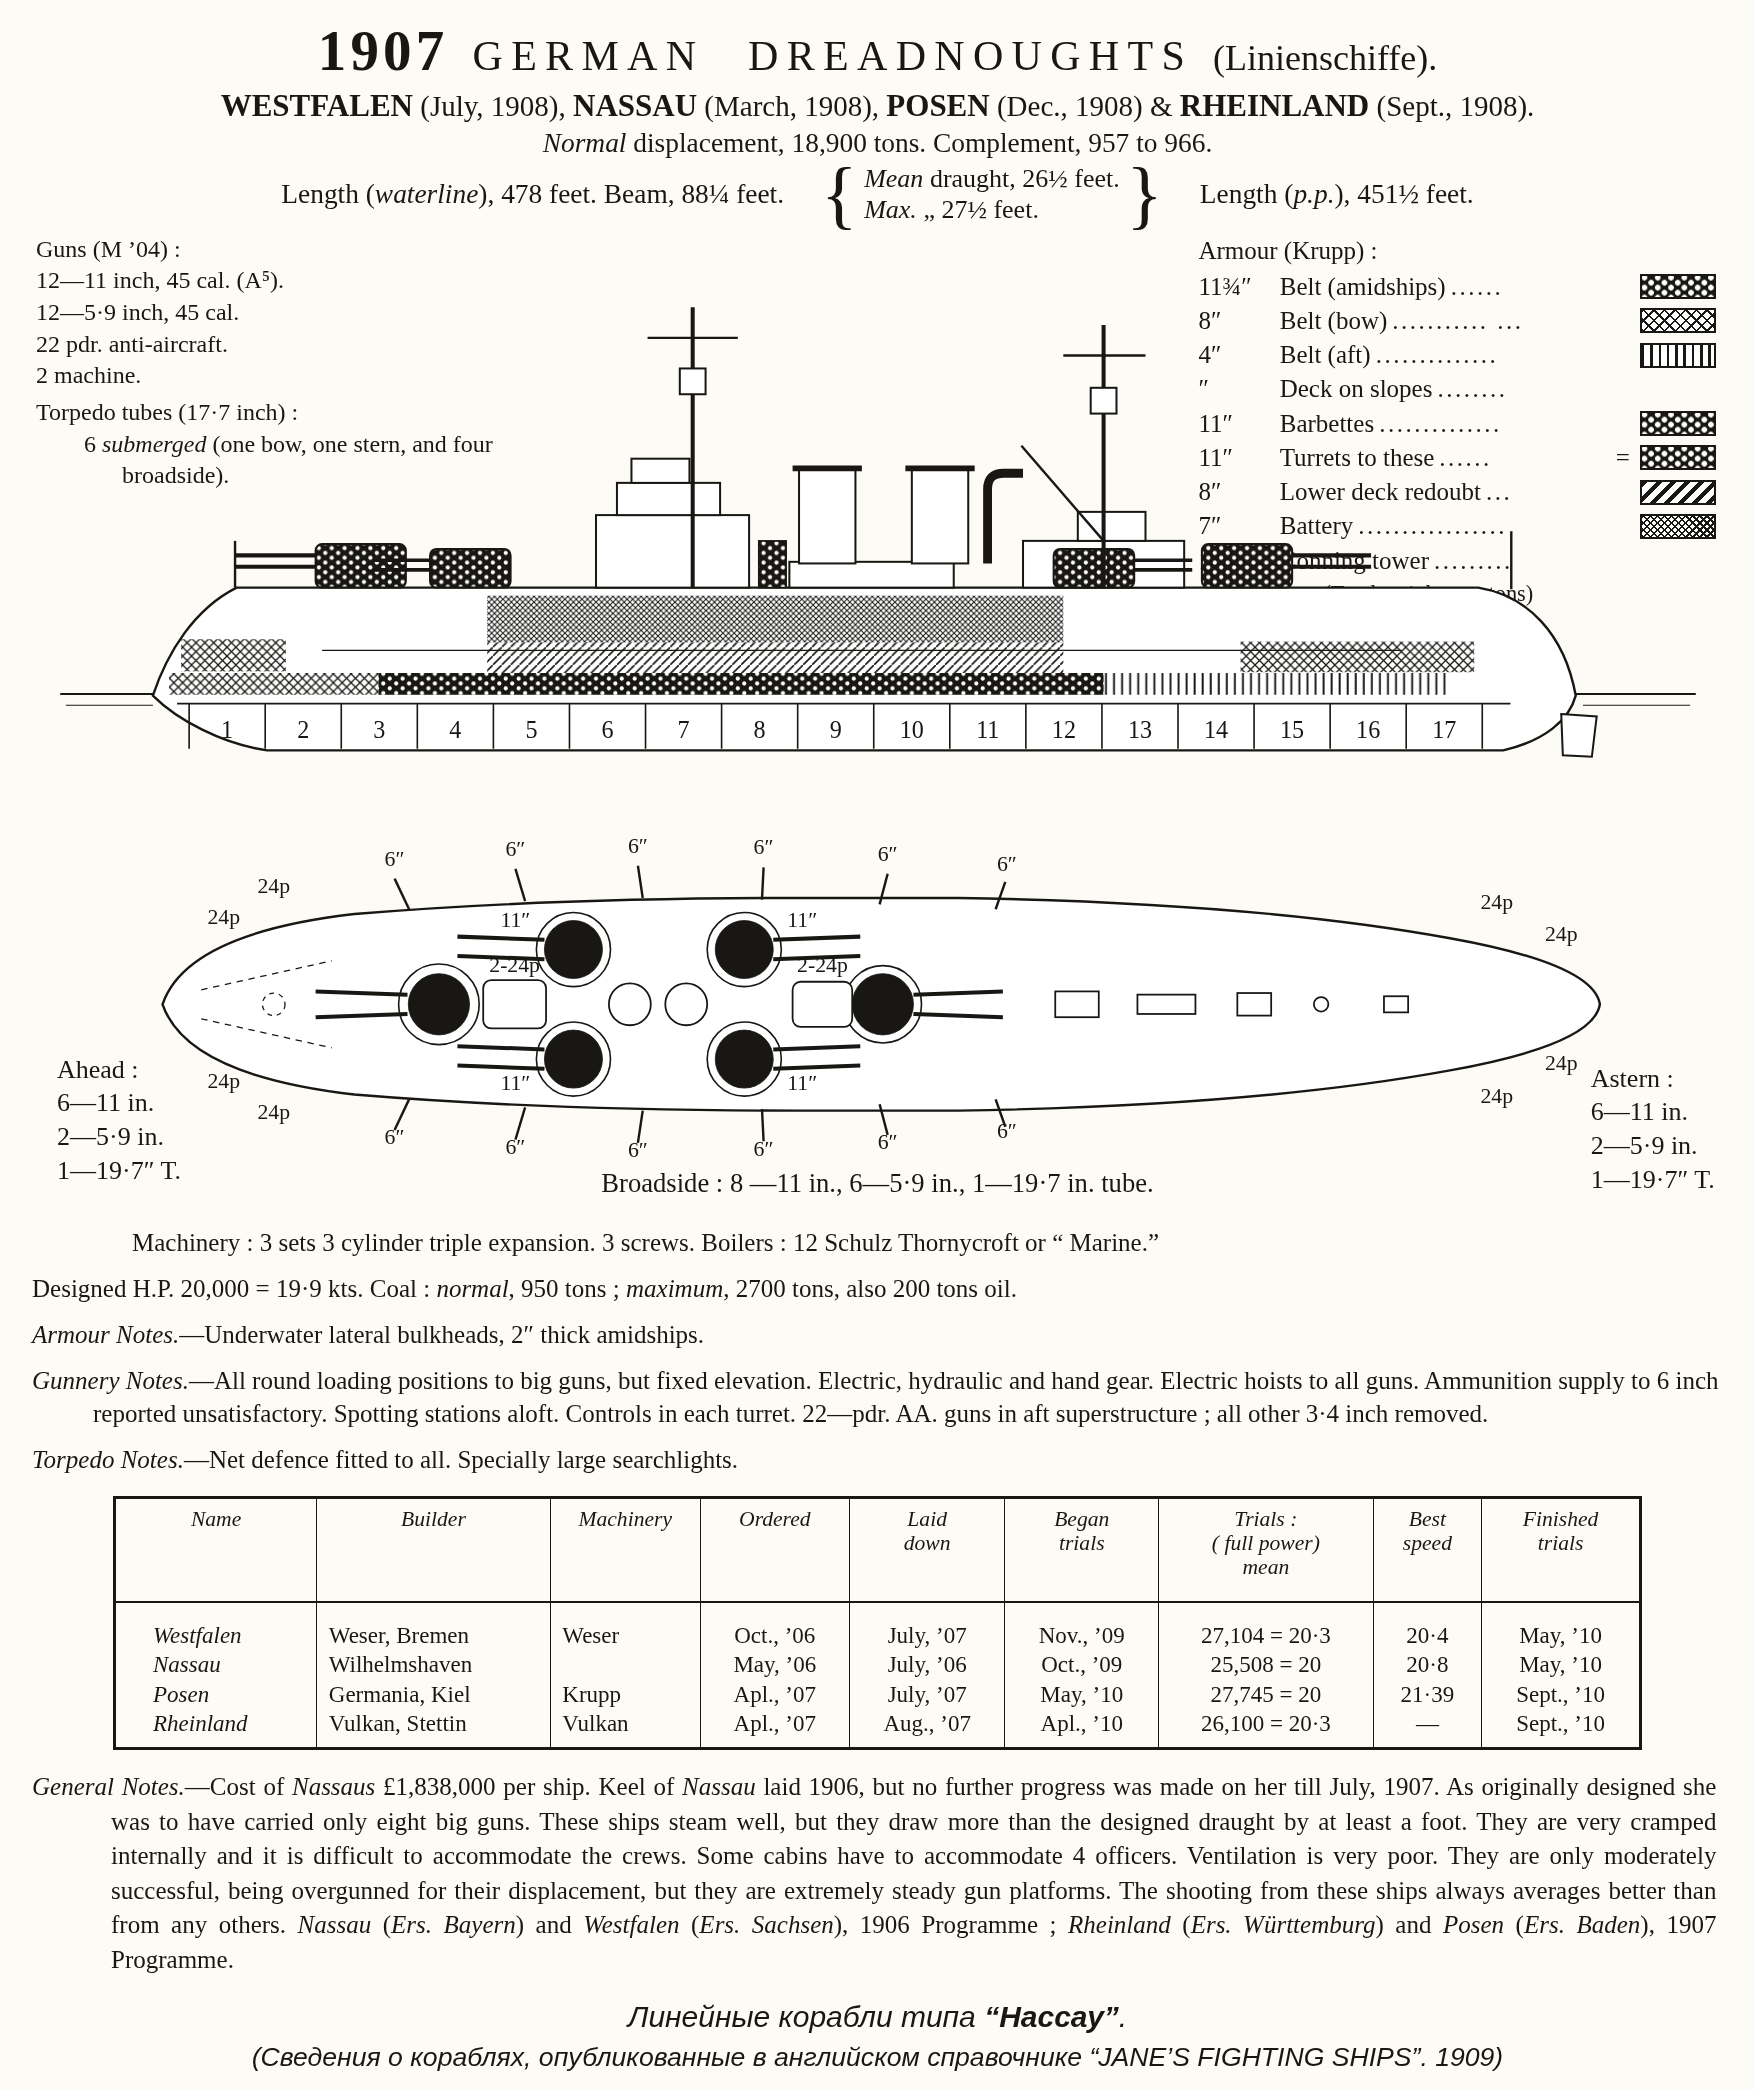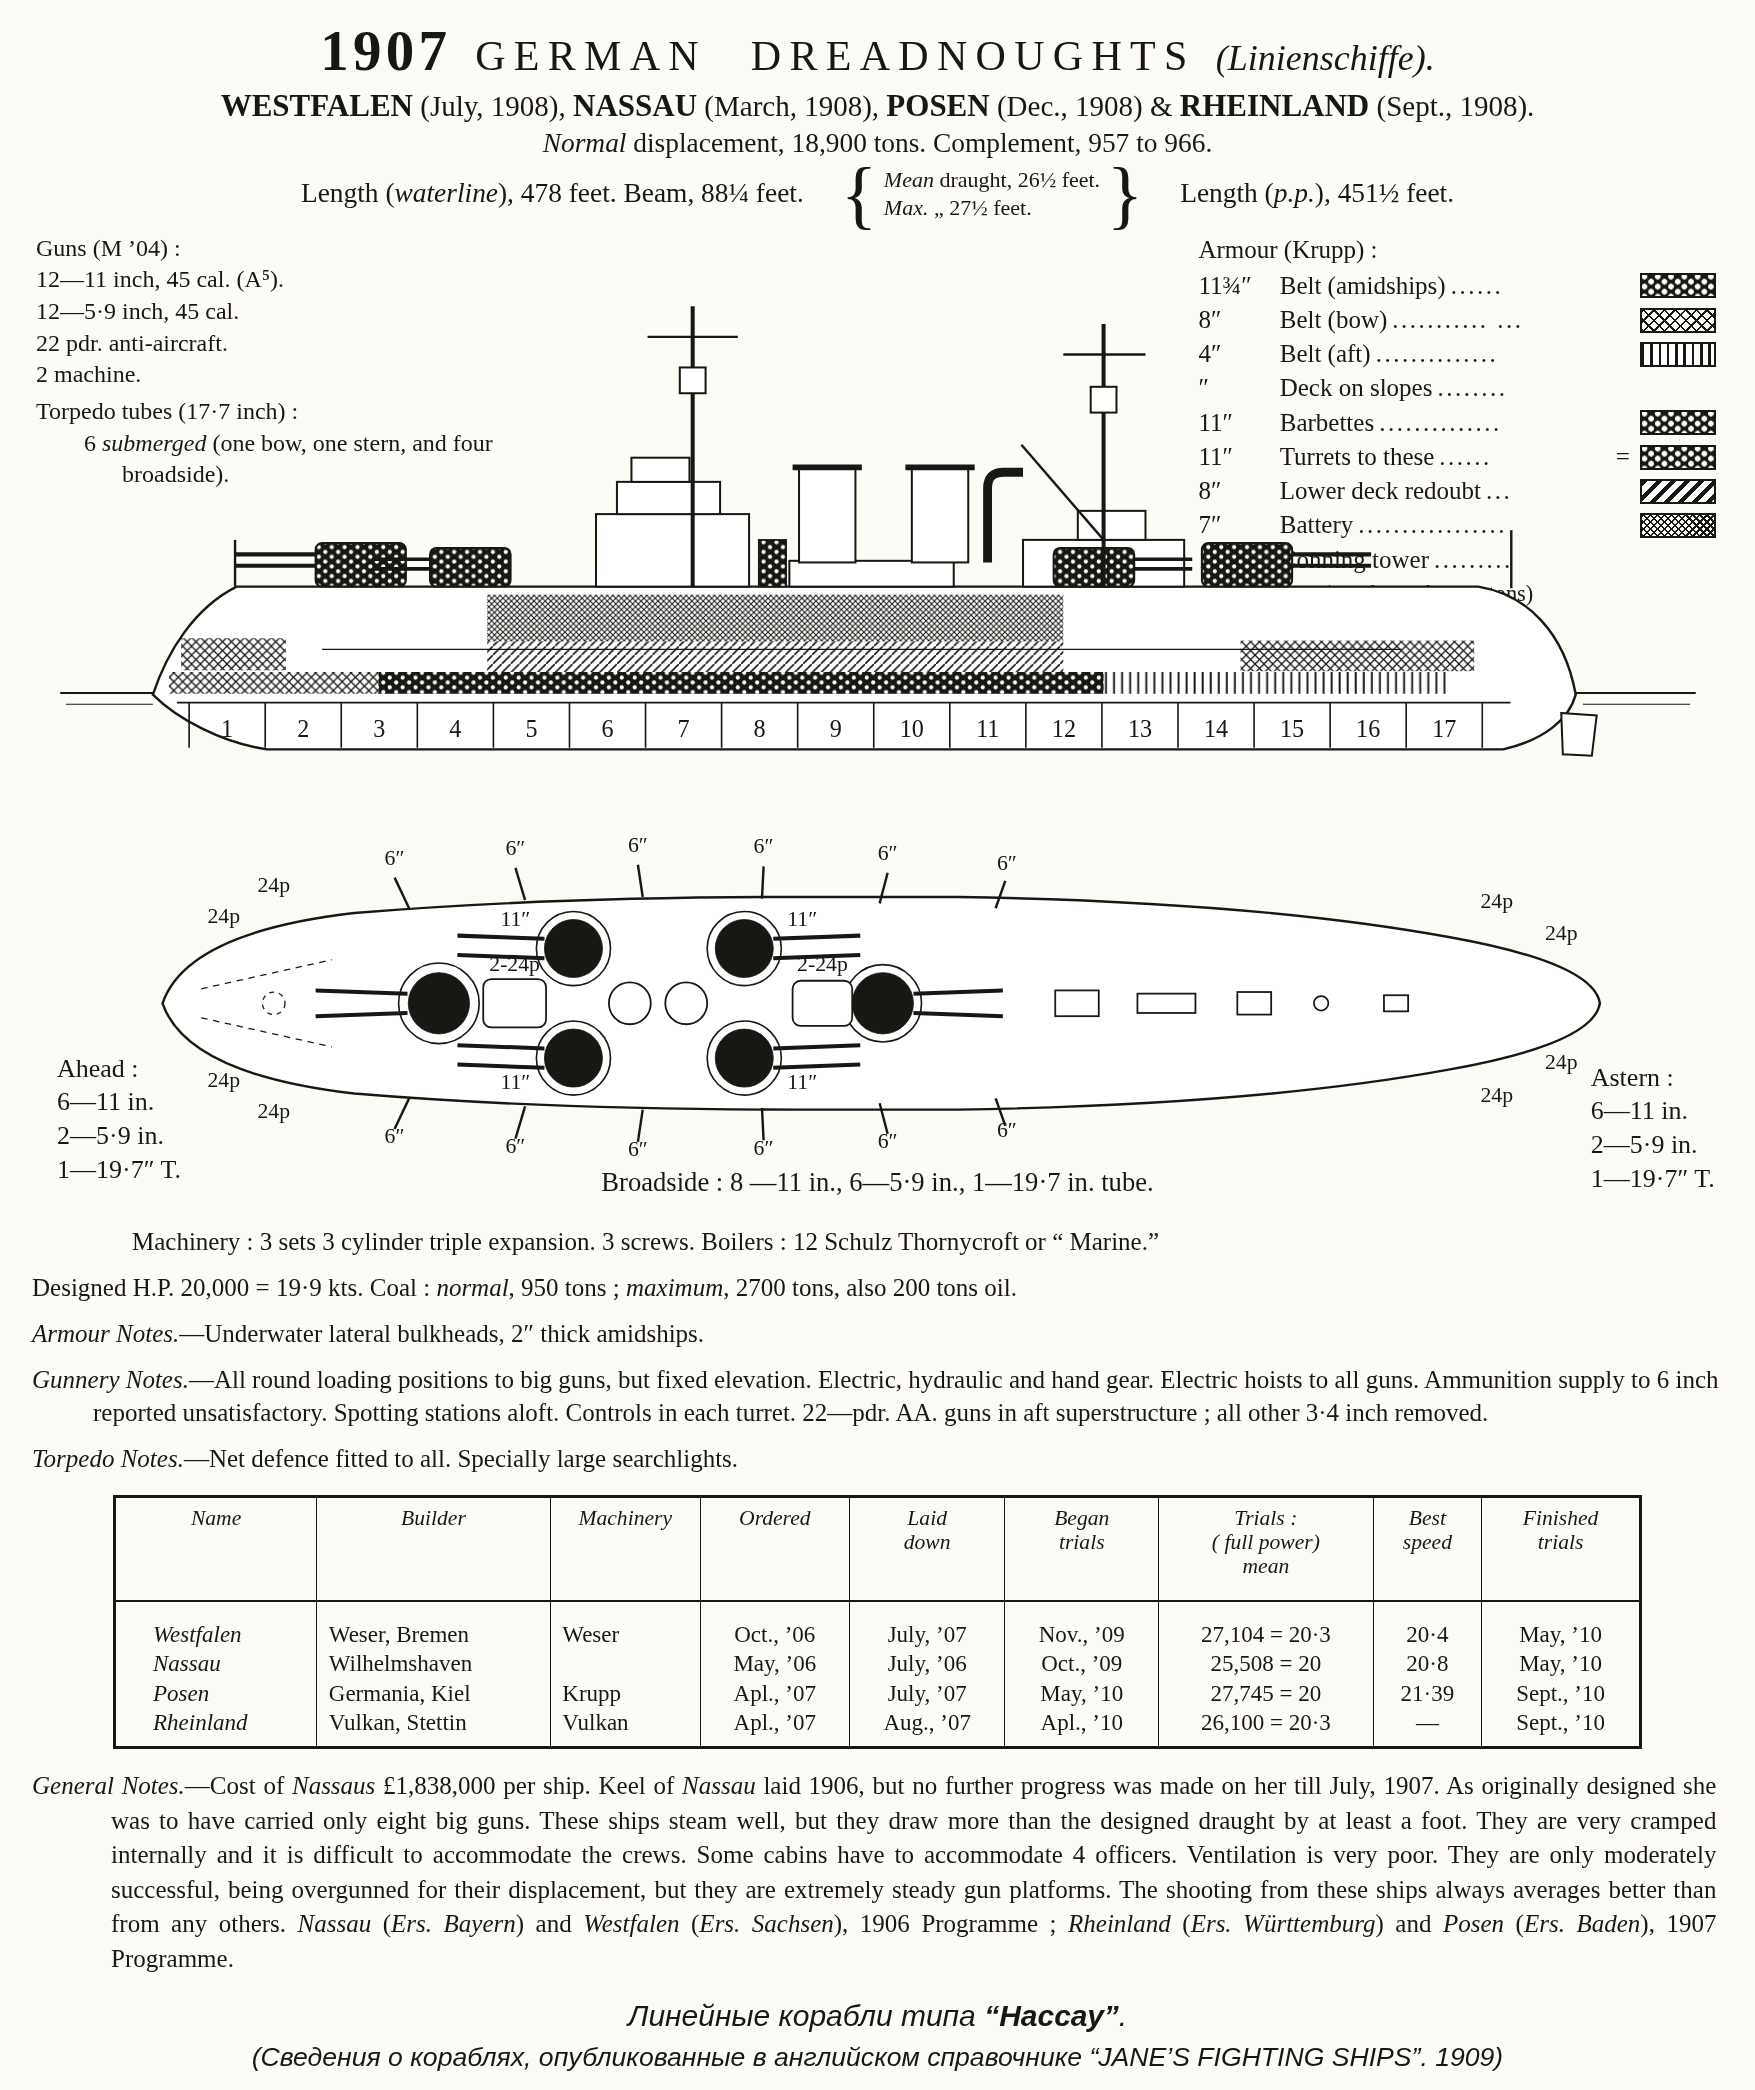--- a/index.html
+++ b/index.html
@@ -11,29 +11,29 @@
     padding:18.3px 32px 25px;box-sizing:border-box;
   }
   .it{font-style:italic}
   .bd{font-weight:bold}
 
   
   .hdr{text-align:center}
   .hdr-line1{font-size:42px;white-space:nowrap}
   .hdr-year{font-weight:bold;font-size:57px;letter-spacing:4.2px;margin-right:24px}
   .hdr-main{letter-spacing:8.3px;word-spacing:25px}
-  .hdr-note{font-style:italic;font-size:36px;margin-left:20px}
+  .hdr-note{font-size:36px;margin-left:20px}
   .hdr-class{font-size:21px;letter-spacing:2.5px;margin-top:1.7px}
   .hdr-ships{font-size:29px;margin-top:5px}
   .hdr-ships .bd{font-size:31px}
   .hdr-disp{font-size:27.4px;margin-top:3.3px}
   .dims-row{display:flex;justify-content:center;align-items:center;gap:37px;font-size:27.4px;margin-top:5px}
   .brace-group{display:flex;align-items:center;gap:6.6px}
   .brace{font-size:76px;line-height:.8;font-weight:400}
-  .brace-lines{display:flex;flex-direction:column;gap:1.7px;text-align:left;font-size:22px}
+  .brace-lines{display:flex;flex-direction:column;gap:1.7px;text-align:left;font-size:26px}
 
   
   .profile-wrap{position:relative;height:565px;margin-top:8.3px}
   .profile-svg{position:absolute;left:0;bottom:0;width:1692px;height:auto}
   svg text{fill:#191713;font-family:"Liberation Serif",serif}
 
   .guns-block{position:absolute;left:4px;top:0;width:507px;font-size:24px;line-height:1.32}
   .guns-item{}
   .torpedo-heading{margin-top:5px}
   .torpedo-item{margin-left:48px;padding-left:38px;text-indent:-38px;width:432px}

